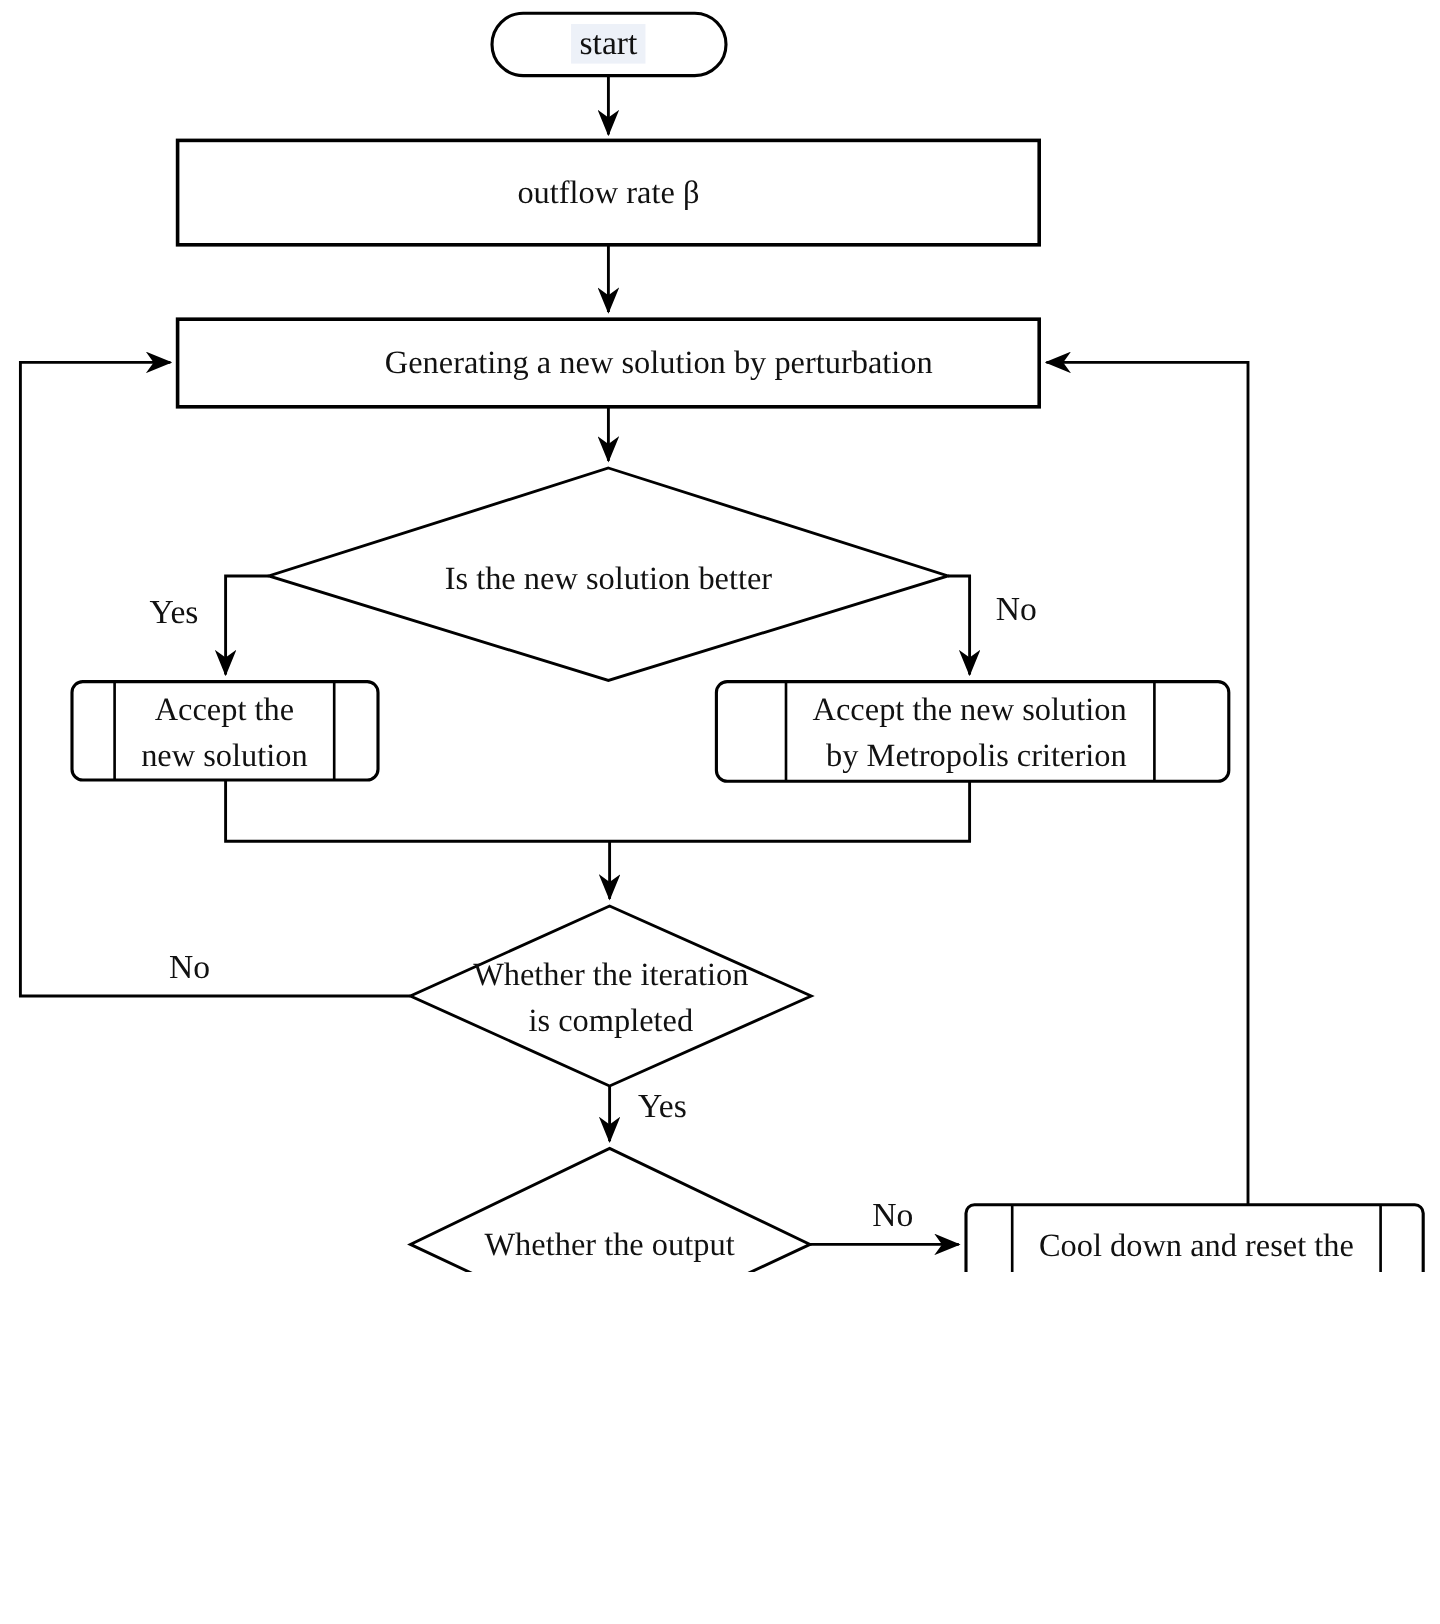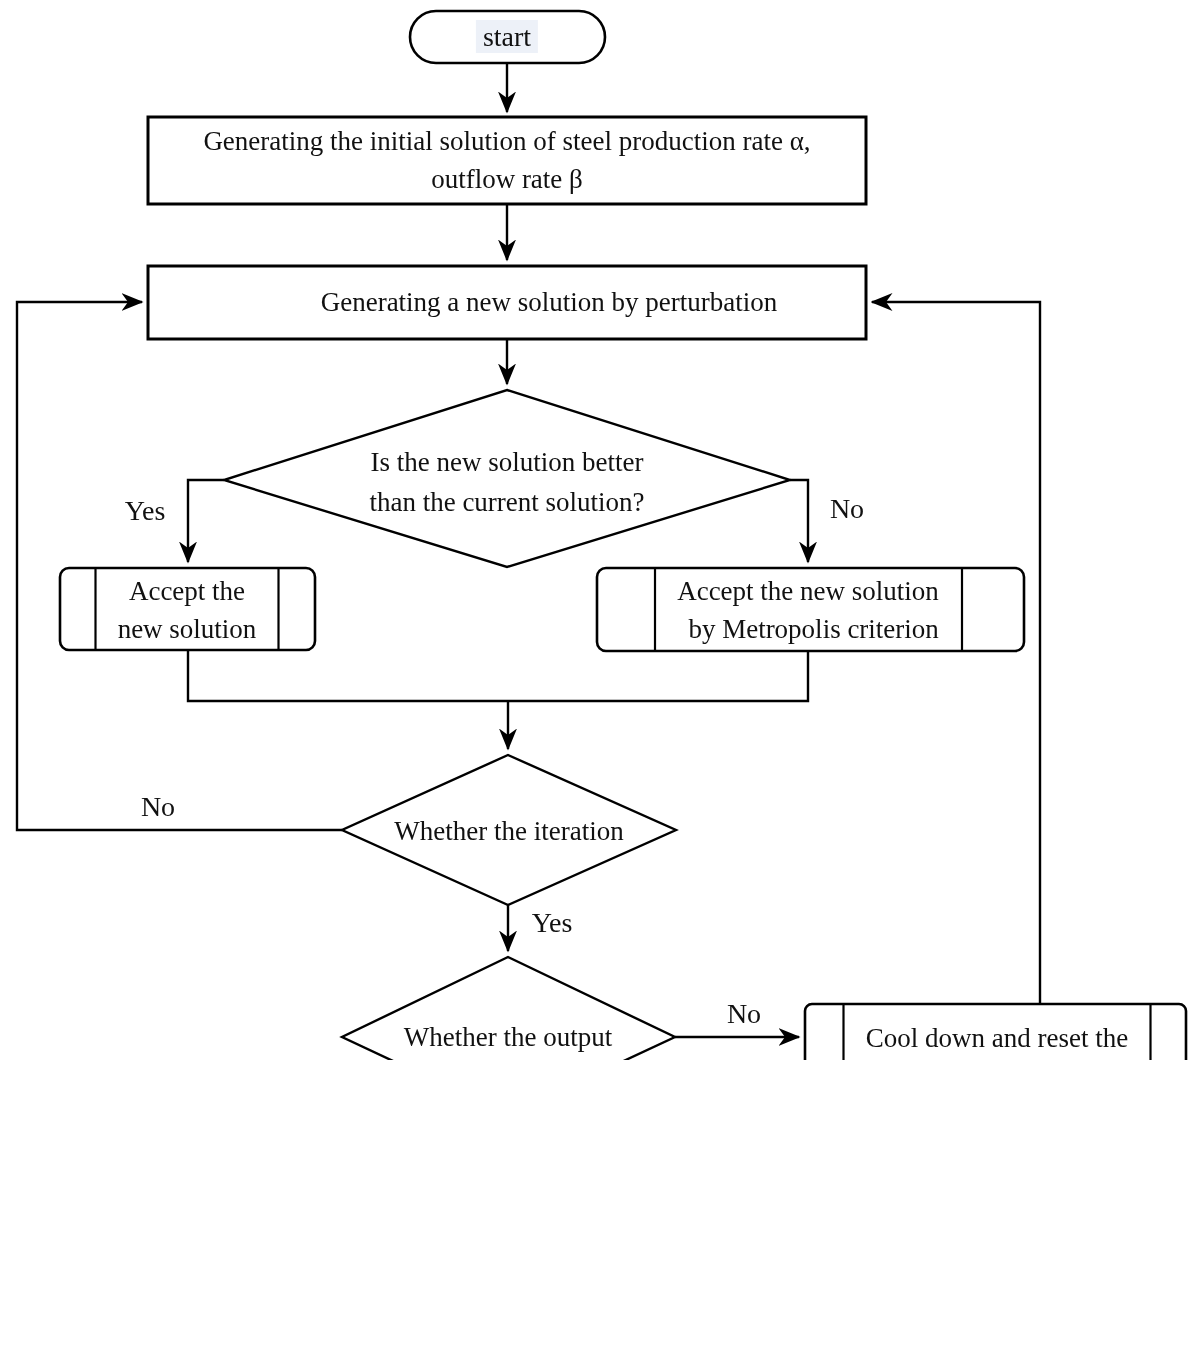--- a/index.html
+++ b/index.html
@@ -106,45 +106,44 @@
 
     <polygon class="shape" points="424,1161 637,1161 594,1226 381,1226" stroke-width="2.6"></polygon>
     <rect class="shape" x="408" y="1288" width="196" height="52" rx="26" ry="26" stroke-width="2.6"></rect>
   </svg>
 
   <div class="node-label terminator-label" style="left:507px; top:37px;">
     <span class="hl">start</span>
   </div>
 
   <div class="node-label" style="left:507px; top:160px;">
-    <span class="ln">Generating the initial solution of steel production rate α,</span>
     <span class="ln">outflow rate β</span>
   </div>
 
   <div class="node-label" style="left:507px; top:302px;margin-left:42px;">
     <span>Generating a new solution  by perturbation</span>
   </div>
 
   <div class="node-label decision-label" style="left:507px; top:482px;">
     <span class="ln">Is the new solution better</span>
-    <span class="ln">than the current solution?</span>
   </div>
 
   <div class="node-label" style="left:187px; top:610px;">
     <span class="ln">Accept the</span>
     <span class="ln">new solution</span>
   </div>
 
   <div class="node-label" style="left:808px; top:610px;text-align:right;">
     <span class="ln">Accept the new solution</span>
     <span class="ln">by Metropolis criterion</span>
   </div>
 
   <div class="node-label" style="left:509px; top:831px;">
     <span class="ln">Whether the iteration</span>
+    <span class="ln">is completed</span>
   </div>
 
   <div class="node-label" style="left:508px; top:1037px;">
     <span class="ln">Whether the output</span>
   </div>
 
   <div class="node-label" style="left:997px; top:1038px;">
     <span class="ln">Cool down and reset the</span>
   </div>
 

